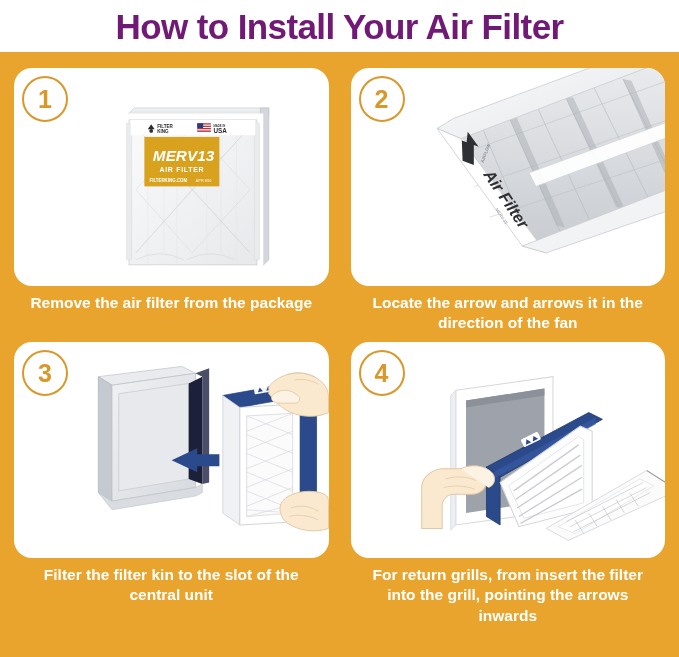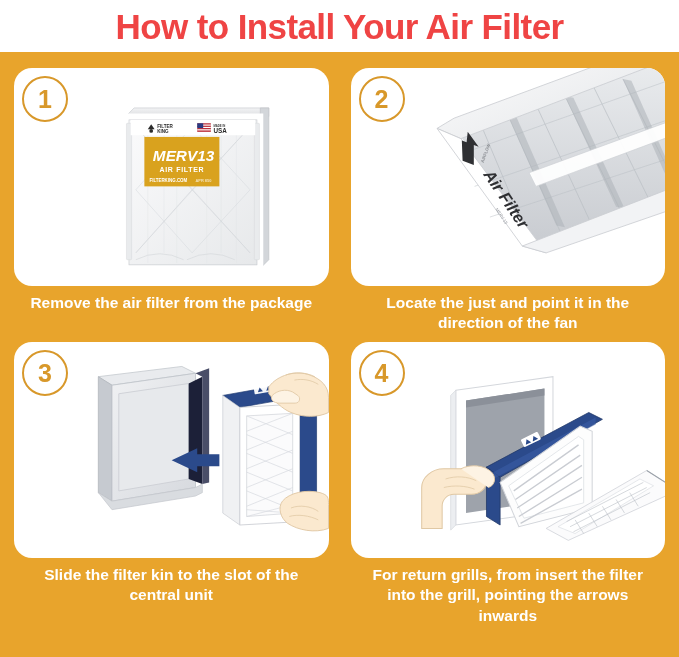--- a/index.html
+++ b/index.html
@@ -26,21 +26,21 @@
     height: 52px;
     background: #ffffff;
     display: flex;
     align-items: center;
     justify-content: center;
   }
   .header-title {
     font-family: "Liberation Sans", sans-serif;
     font-size: 35px;
     font-weight: bold;
-    color: #ef4444;
+    color: #701a75;
     letter-spacing: -0.6px;
     white-space: nowrap;
     line-height: 1;
   }
 
   
   .body-band {
     position: absolute;
     left: 0; top: 52px;
     width: 679px;
@@ -262,21 +262,21 @@
                 <text x="0" y="0" font-family="Liberation Sans, sans-serif" font-size="19" font-weight="bold" font-style="italic" fill="#2f3033">Air Filter</text>
                 <text x="42" y="11" font-family="Liberation Sans, sans-serif" font-size="5" fill="#90939a">MERV 13</text>
               </g>
             </g>
           </svg>
         </div>
         <div class="badge">
           <span class="badge-num">2</span>
         </div>
       </div>
-      <div class="caption">Locate the just and point it in the direction of the fan</div>
+      <div class="caption">Locate the arrow and arrows it in the direction of the fan</div>
     </div>
 
     <div class="step step-3">
       <div class="panel">
         <div class="art">
           <svg viewBox="0 0 322 216" preserveAspectRatio="xMidYMid meet">
             <defs>
               <linearGradient id="unitG" x1="0" y1="0" x2="1" y2="1">
                 <stop offset="0" stop-color="#f0f1f3"></stop>
                   <stop offset="1" stop-color="#d6d9de"></stop>
@@ -338,21 +338,21 @@
                        C306 206, 286 202, 274 194 C266 188, 262 176, 268 168 Z" fill="#fbe9cf" stroke="#e0c8a4" stroke-width="1.1"></path>
               <path d="M278 176 C288 172, 302 174, 310 180" fill="none" stroke="#e0c8a4" stroke-width="0.9"></path>
               <path d="M276 186 C286 183, 300 185, 310 190" fill="none" stroke="#e0c8a4" stroke-width="0.9"></path>
             </g>
           </svg>
         </div>
         <div class="badge">
           <span class="badge-num">3</span>
         </div>
       </div>
-      <div class="caption">Slide the filter kin to the slot of the central unit</div>
+      <div class="caption">Filter the filter kin to the slot of the central unit</div>
     </div>
 
     <div class="step step-4">
       <div class="panel">
         <div class="art">
           <svg viewBox="0 0 322 216" preserveAspectRatio="xMidYMid meet">
 
             <g>
 
               <polygon points="76,38 190,22 190,180 76,196" fill="#ffffff" stroke="#d4d7dc" stroke-width="1.2"></polygon>

